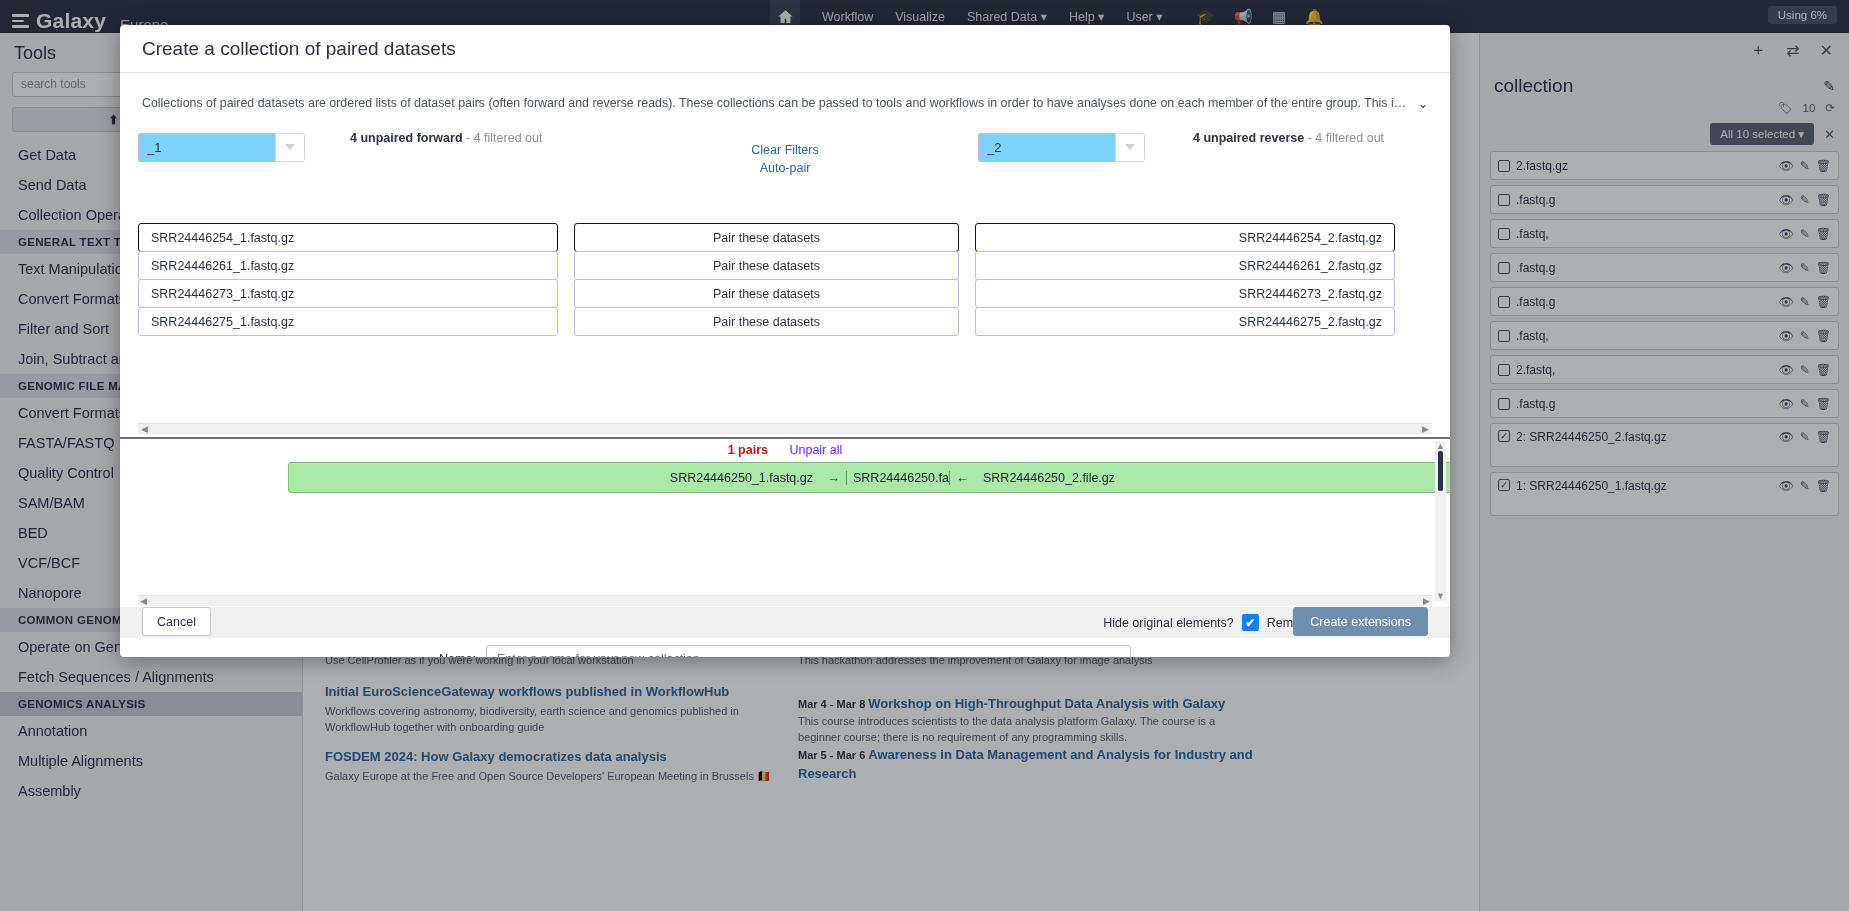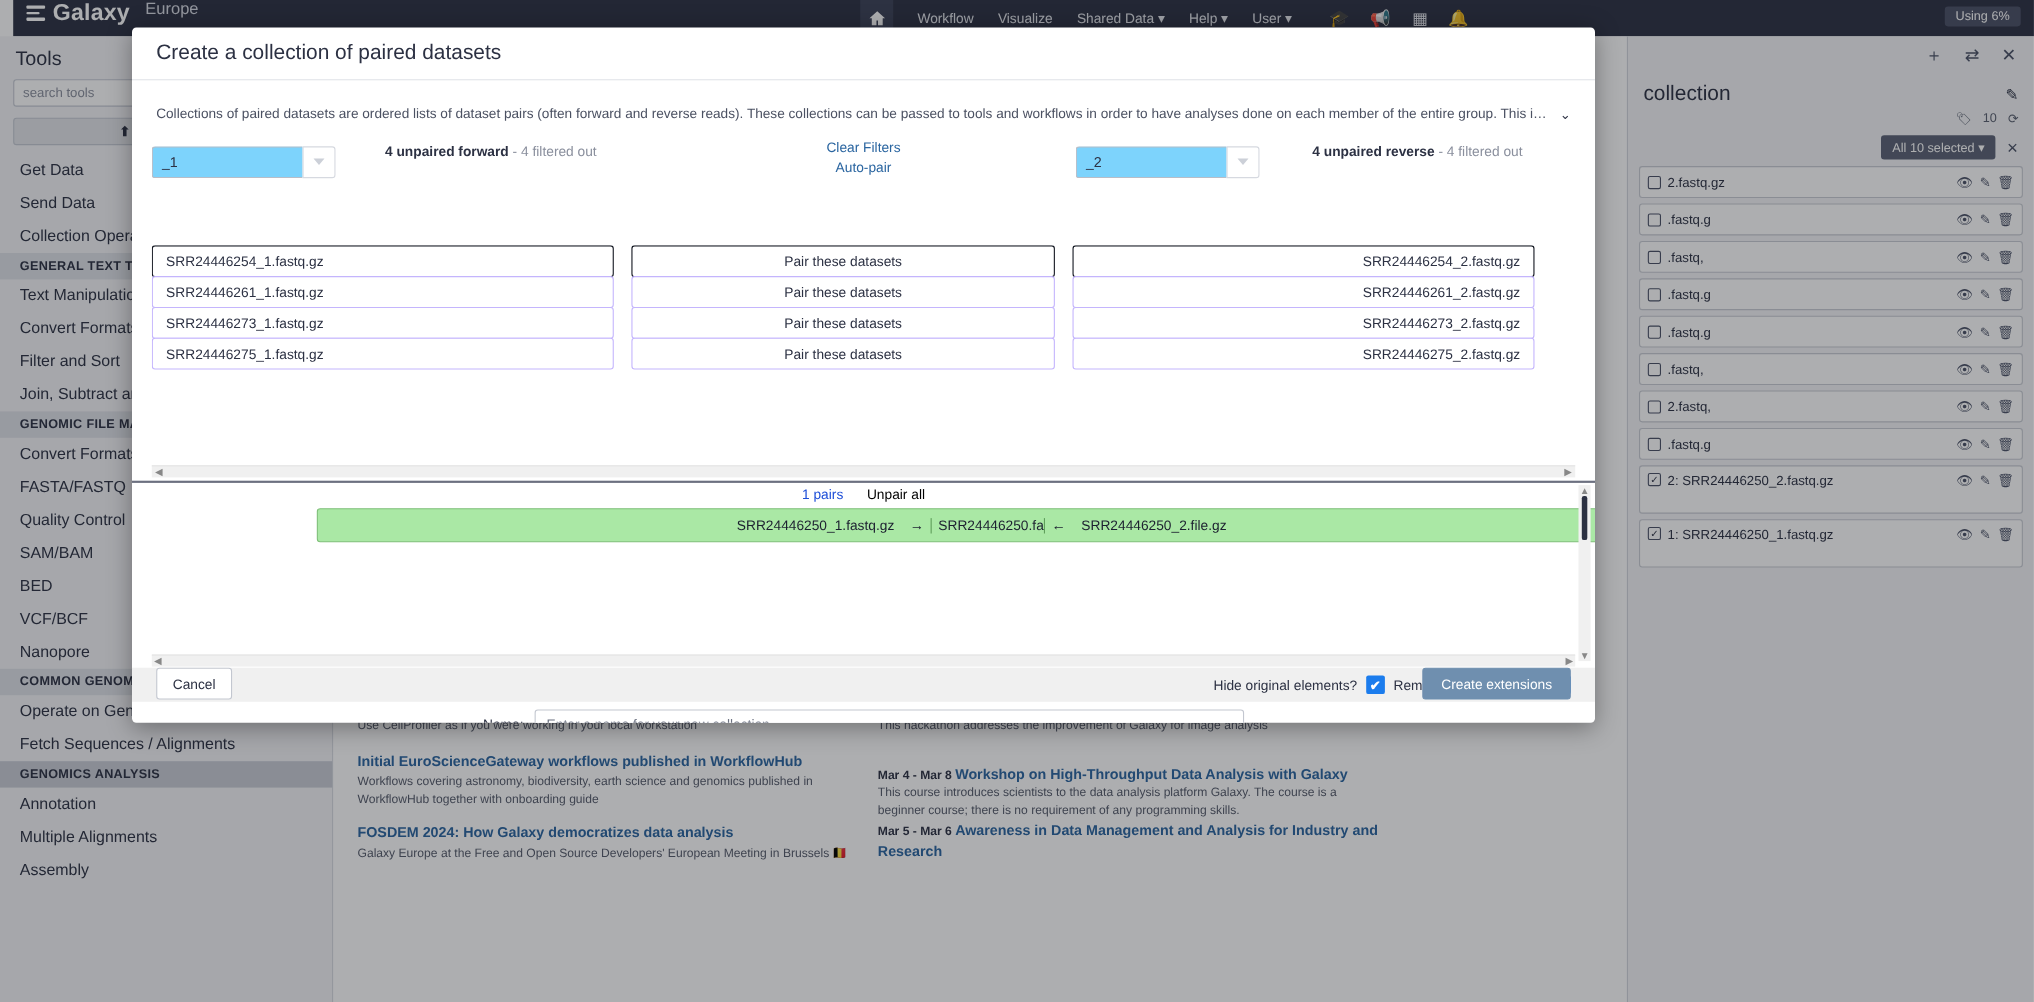--- a/index.html
+++ b/index.html
@@ -11,23 +11,23 @@
     color:#2c3143;
     background:#fff;
     overflow:hidden;
     position:relative;
   }
 
   
   #bg { position:absolute; inset:0; }
 
   .masthead {
-    position:absolute; top:0; left:12px; right:0; height:33px;
+    position:absolute; top:0; left:0; right:0; height:33px;
     background:#2c3143; color:#fff;
-    display:flex; align-items:flex-start;
+    display:flex; align-items:flex-end;
     font-size:13px;
   }
   .mh-logo { display:flex; align-items:center; gap:7px; padding-left:12px; font-size:21px; font-weight:700; letter-spacing:.2px; }
   .mh-burger { display:inline-block; width:17px; }
   .mh-burger i { display:block; height:2.5px; background:#fff; margin:3px 0; border-radius:1px; }
   .mh-burger i:nth-child(2){ width:12px; }
   .mh-euro { margin-left:14px; font-size:15px; color:#d7dae3; }
   .mh-nav { position:absolute; left:770px; display:flex; align-items:center; gap:22px; top:0; height:33px; }
   .mh-nav a { color:#e8eaf0; text-decoration:none; font-size:12.5px; white-space:nowrap; }
   .mh-home { width:30px; height:33px; background:#3b4156; display:flex; align-items:center; justify-content:center; }
@@ -114,21 +114,21 @@
     font-family:"Liberation Sans", sans-serif; background:#7dd3fc; outline:none;
   }
   .filtbox .caret {
     width:30px; height:29px; border:1px solid #d6d9e0; border-radius:0 3px 3px 0;
     background:#fff; display:flex; align-items:center; justify-content:center;
   }
   .filtbox .caret b { width:0;height:0;border-left:5px solid transparent;border-right:5px solid transparent;border-top:6px solid #ccd0d8; display:block;}
   .unp-label { position:absolute; font-size:12.5px; color:#2c3143; top:6px; }
   .unp-label b { font-weight:700; }
   .unp-label span { color:#8a8f9d; }
-  .mid-links { position:absolute; left:0; right:0; text-align:center; top:0; }
+  .mid-links { position:absolute; left:0; right:0; text-align:center; top:16px; }
   .mid-links a { display:block; color:#2a65a0; font-size:12.5px; text-decoration:none; line-height:18px; }
 
   
   .unpaired-wrap {
     position:absolute; left:18px; right:18px; top:150px; height:195px; overflow:hidden;
   }
   .urow { display:flex; align-items:center; height:29px; margin-bottom:0; }
   .ucell {
     height:29px; border:1px solid #c4b5fd; border-radius:3px;
     display:flex; align-items:center; padding:0 12px; font-size:12.5px; color:#2c3143;
@@ -142,22 +142,22 @@
   .scroll-x {
     position:absolute; left:18px; right:18px; top:350px; height:11px;
     background:#f0f0f0; border-top:1px solid #e3e3e3; display:flex; align-items:center; justify-content:space-between;
   }
   .scroll-x .arr { font-size:9px; color:#888; padding:0 3px; }
 
   .divider { position:absolute; left:0; right:0; top:364px; height:2px; background:#6c7080; }
 
   
   .paired-head { position:absolute; left:0; right:0; top:370px; text-align:center; font-size:12.5px; }
-  .paired-head b { font-weight:400; color:#1d4ed8; }
-  .paired-head a { color:#000000; text-decoration:none; margin-left:18px; }
+  .paired-head b { font-weight:700; color:#b91c1c; }
+  .paired-head a { color:#6d28d9; text-decoration:none; margin-left:18px; }
   .paired-row {
     position:absolute; left:168px; top:389px; width:1220px; height:31px;
     background:#aae8a5; border:1px solid #7fbf79; border-radius:3px;
     display:flex; align-items:center; font-size:12.5px; color:#1c2030;
   }
   .pr-fwd { flex:1; text-align:right; padding-right:8px; }
   .pr-arrow { padding:0 6px; font-size:13px; }
   .pr-name { border-left:1px solid #5f9f5b; border-right:1px solid #5f9f5b; padding:0 6px; width:104px; text-align:center; overflow:hidden; white-space:nowrap;}
   .pr-rev { flex:1; text-align:left; padding-left:8px; }
 

